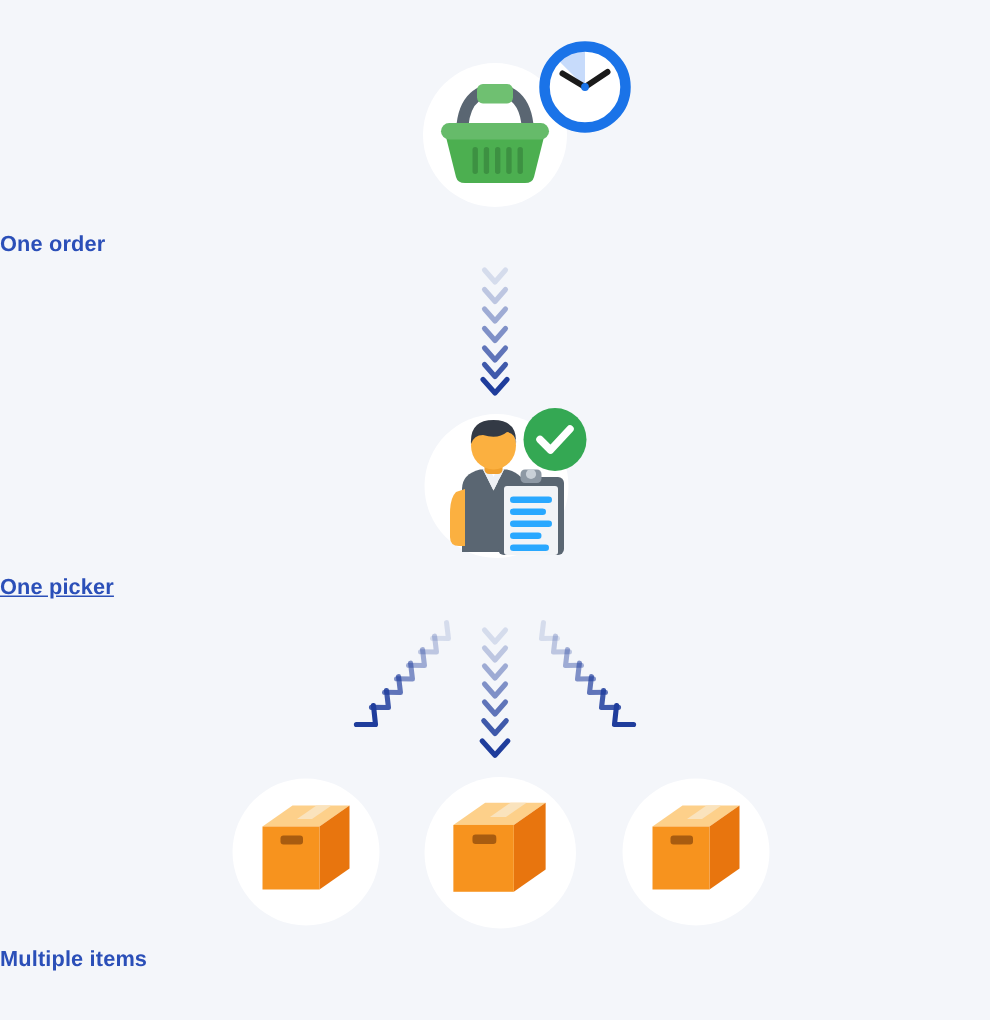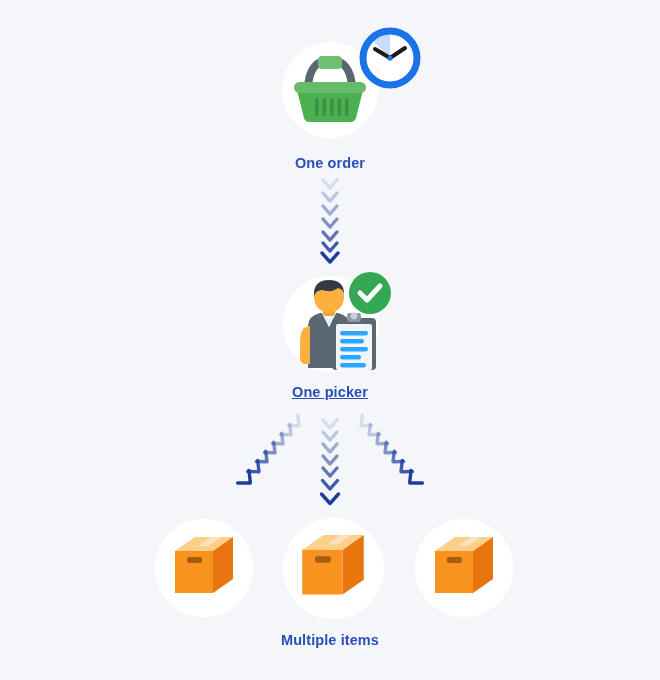--- a/index.html
+++ b/index.html
@@ -9,21 +9,21 @@
     background:#f4f6fa;
     font-family:"Liberation Sans","DejaVu Sans",sans-serif;
     overflow:hidden;
   }
   #stage{position:relative;width:660px;height:680px;}
 
   .disc{
     position:absolute;border-radius:50%;background:#ffffff;
   }
   .label{
-    position:absolute;width:100%;left:0;text-align:center;
+    position:absolute;width:100%;left:0;
     font-size:14.5px;font-weight:600;color:#2b4fb8;
     letter-spacing:.1px;white-space:nowrap;
   }
   .icon-layer{position:absolute;}
   svg{display:block;overflow:visible;}
 
   
   #disc-order{left:282px;top:42px;width:96px;height:96px;}
   #icon-basket{left:288px;top:52px;}
   #icon-clock{left:358px;top:26px;}

